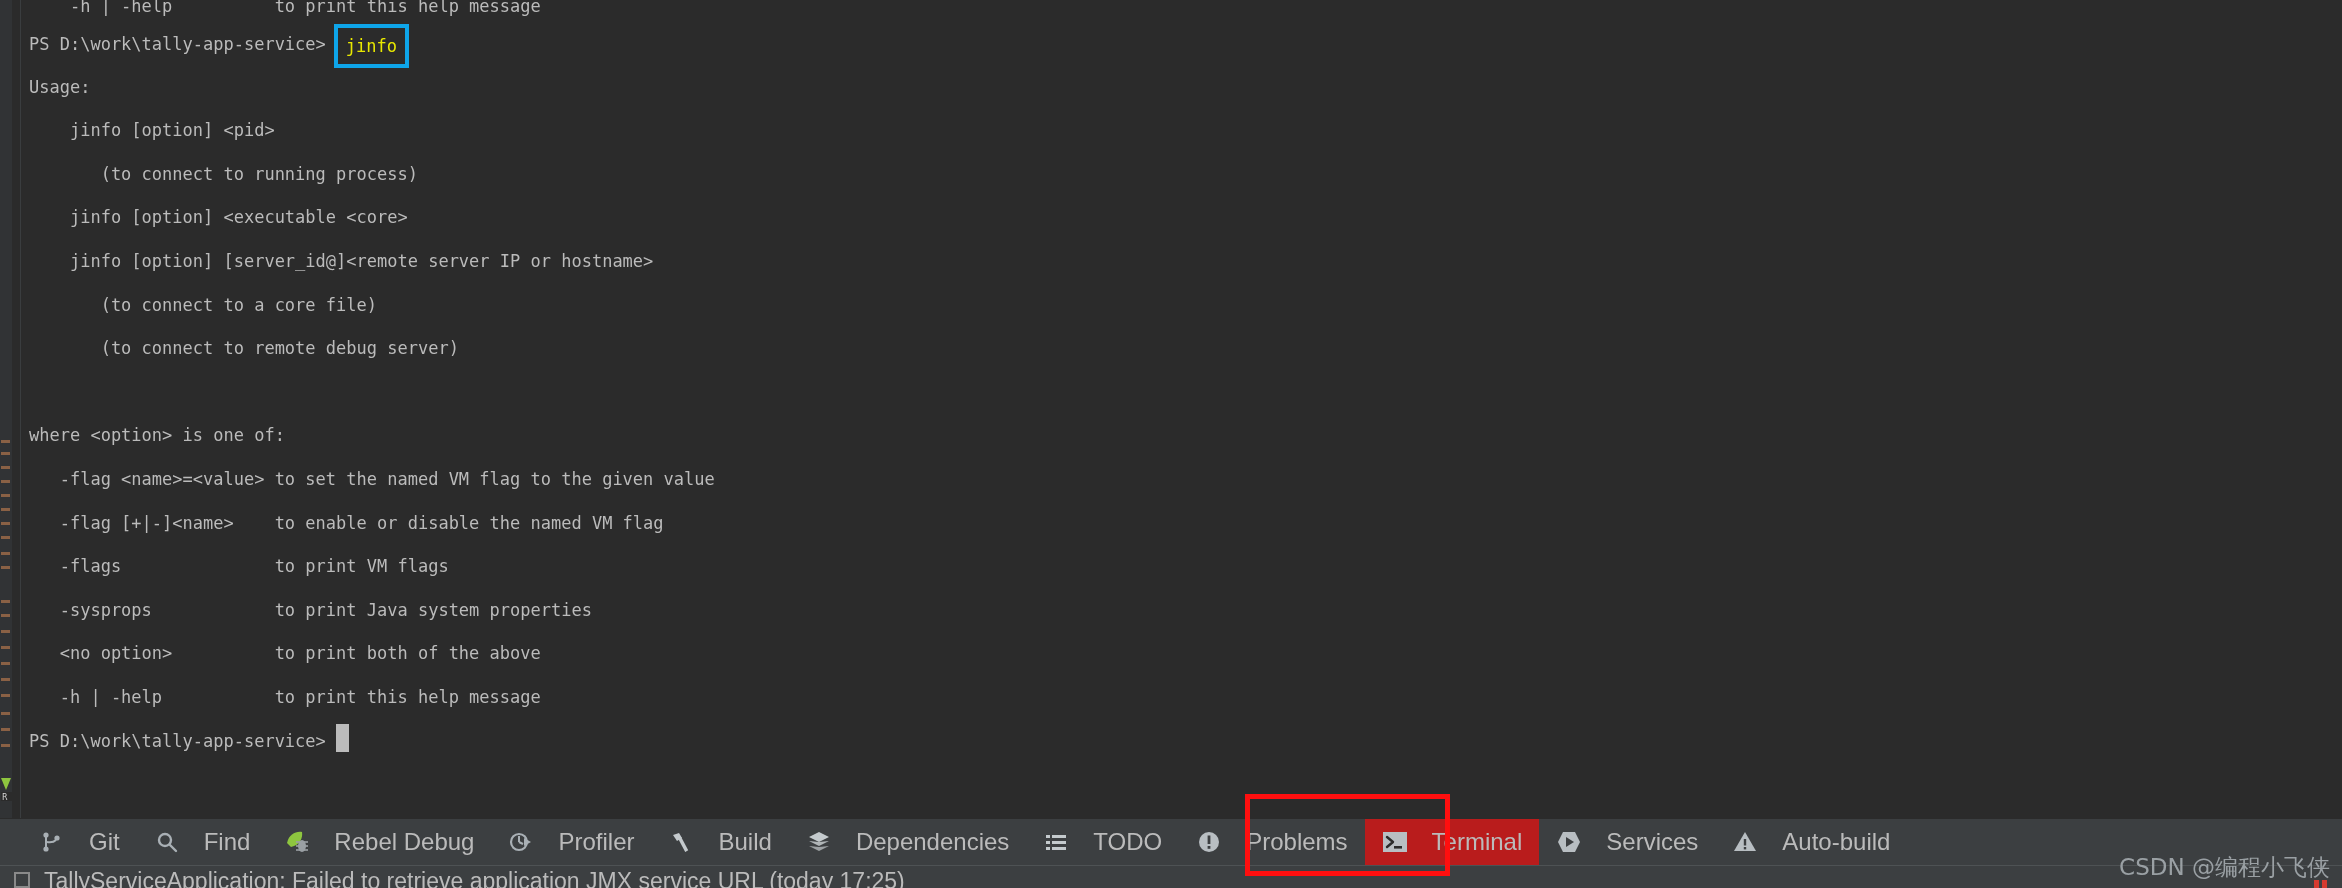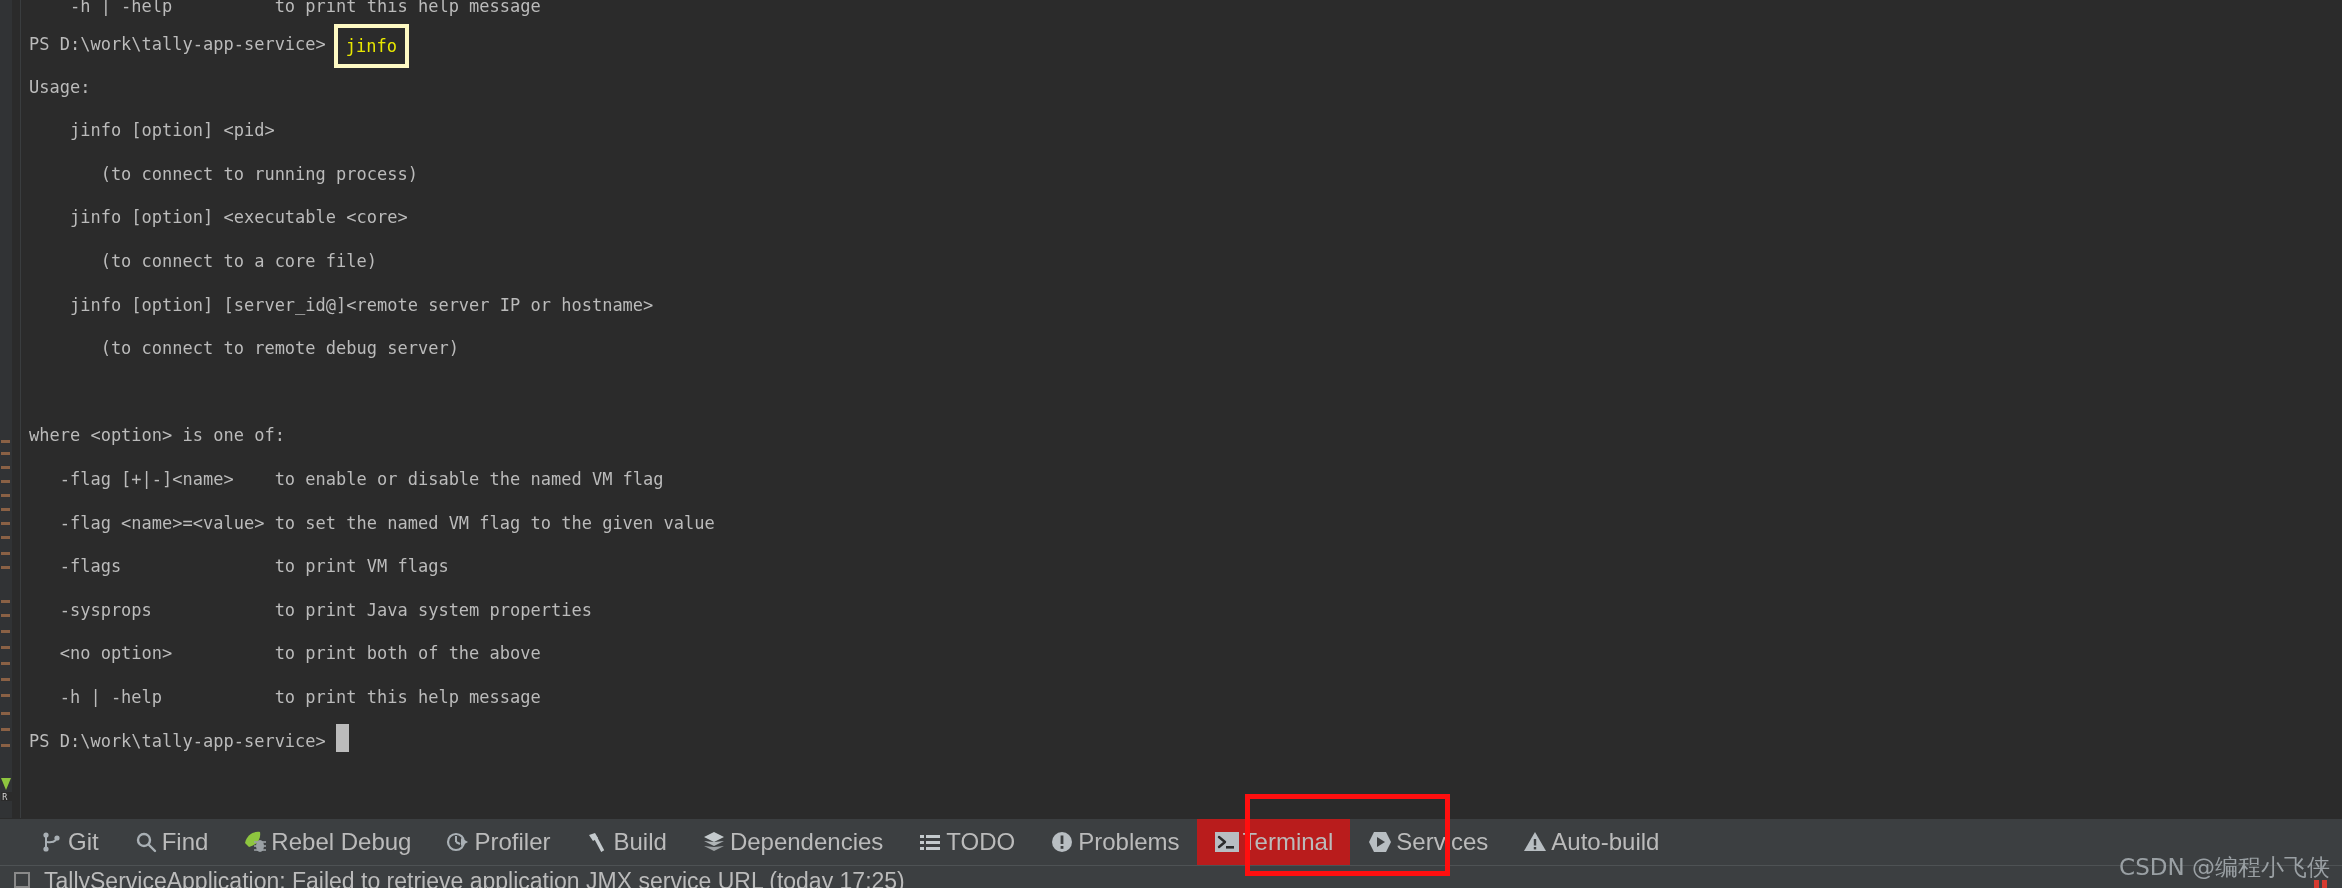--- a/index.html
+++ b/index.html
@@ -77,21 +77,21 @@
     height: 43.6px;
   }
   .term-line.first { height: 22px; line-height: 12px; overflow: hidden; color: #bbbbbb; }
   .term-line.blank { color: transparent; }
 
   .cmd-highlight {
     color: #e8e800;
   }
   .red-box-inline {
     display: inline-block;
-    border: 4px solid #fef9c3;
+    border: 4px solid #0ea5e9;
     padding: 0 8px;
     margin-left: 8px;
     position: relative;
     top: 2px;
     line-height: 36px;
   }
   .caret {
     display: inline-block;
     width: 13px;
     height: 28px;
@@ -111,21 +111,21 @@
     display: flex;
     align-items: center;
     padding-left: 22px;
   }
 
   .tb-item {
     display: flex;
     align-items: center;
     height: 47px;
     padding: 0 17px;
-    gap: 3px;
+    gap: 24px;
     color: #bbbbbb;
     font-size: 24px;
     cursor: default;
     white-space: nowrap;
   }
   .tb-item.active {
     background: #b91c1c;
   }
   .tb-icon {
     width: 26px;
@@ -248,27 +248,27 @@
     <div class="terminal-body">
 
       <div class="term-line first">    -h | -help          to print this help message</div>
 
       <div class="term-line"><span>PS D:\work\tally-app-service&gt;</span><span class="red-box-inline"><span class="cmd-highlight">jinfo</span></span></div>
 
       <div class="term-line">Usage:</div>
       <div class="term-line">    jinfo [option] &lt;pid&gt;</div>
       <div class="term-line">       (to connect to running process)</div>
       <div class="term-line">    jinfo [option] &lt;executable &lt;core&gt;</div>
+      <div class="term-line">    jinfo [option] [server_id@]&lt;remote server IP or hostname&gt;</div>
       <div class="term-line">       (to connect to a core file)</div>
-      <div class="term-line">    jinfo [option] [server_id@]&lt;remote server IP or hostname&gt;</div>
       <div class="term-line">       (to connect to remote debug server)</div>
       <div class="term-line blank"></div>
       <div class="term-line">where &lt;option&gt; is one of:</div>
+      <div class="term-line">   -flag &lt;name&gt;=&lt;value&gt; to set the named VM flag to the given value</div>
       <div class="term-line">   -flag [+|-]&lt;name&gt;    to enable or disable the named VM flag</div>
-      <div class="term-line">   -flag &lt;name&gt;=&lt;value&gt; to set the named VM flag to the given value</div>
       <div class="term-line">   -flags               to print VM flags</div>
       <div class="term-line">   -sysprops            to print Java system properties</div>
       <div class="term-line">   &lt;no option&gt;          to print both of the above</div>
       <div class="term-line">   -h | -help           to print this help message</div>
 
       <div class="term-line"><span>PS D:\work\tally-app-service&gt;</span><span> </span><span class="caret"></span></div>
 
     </div>
   </div>
 

